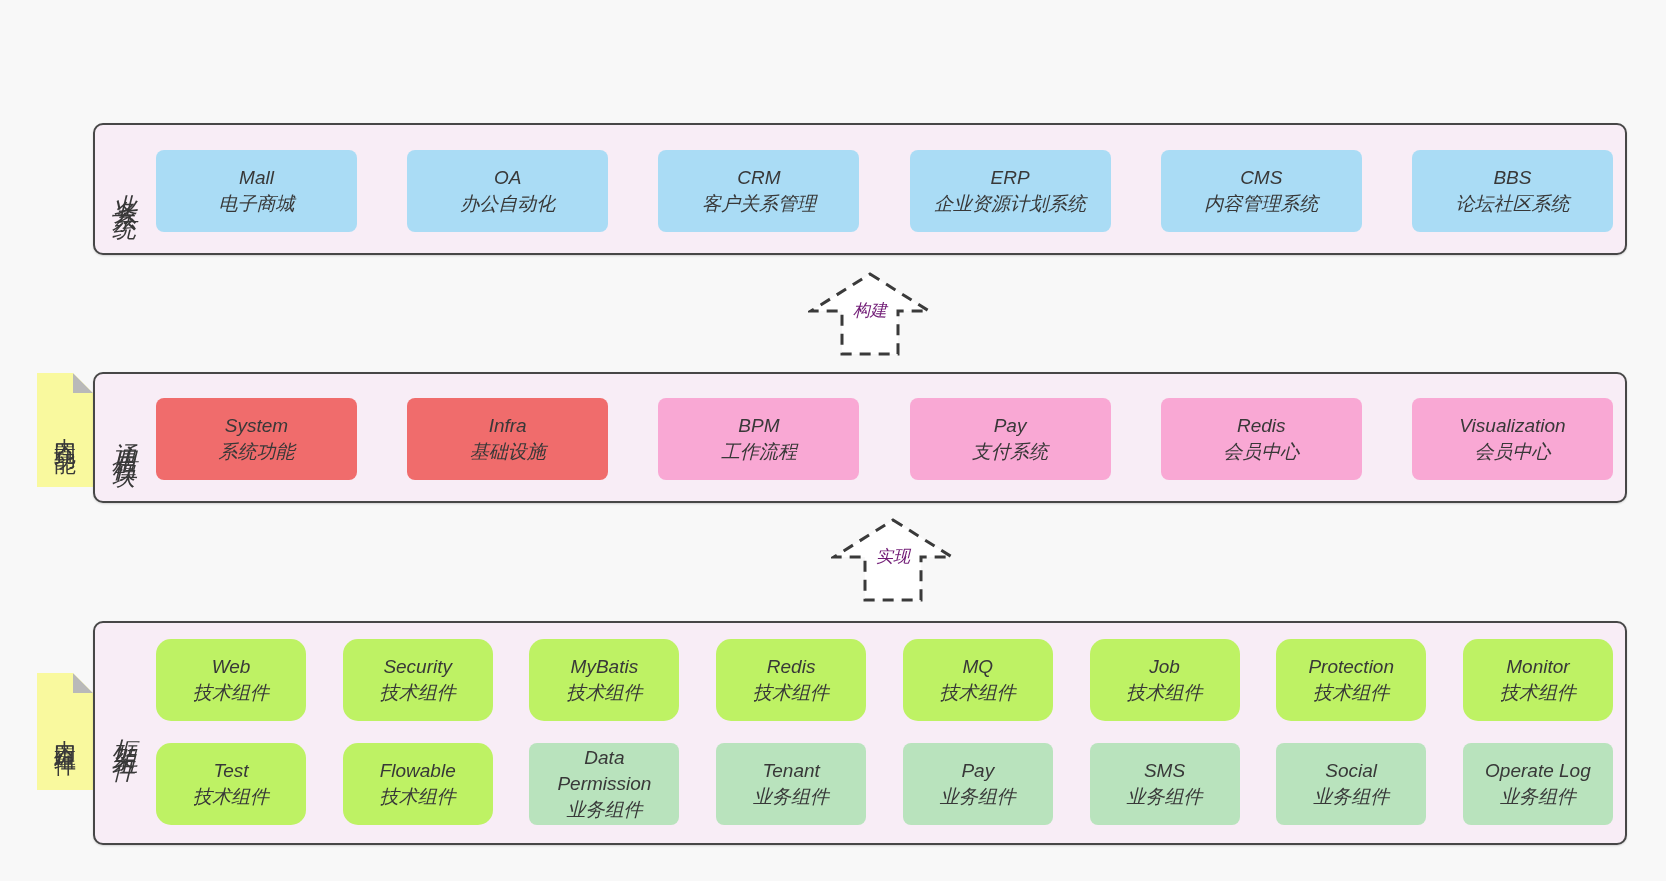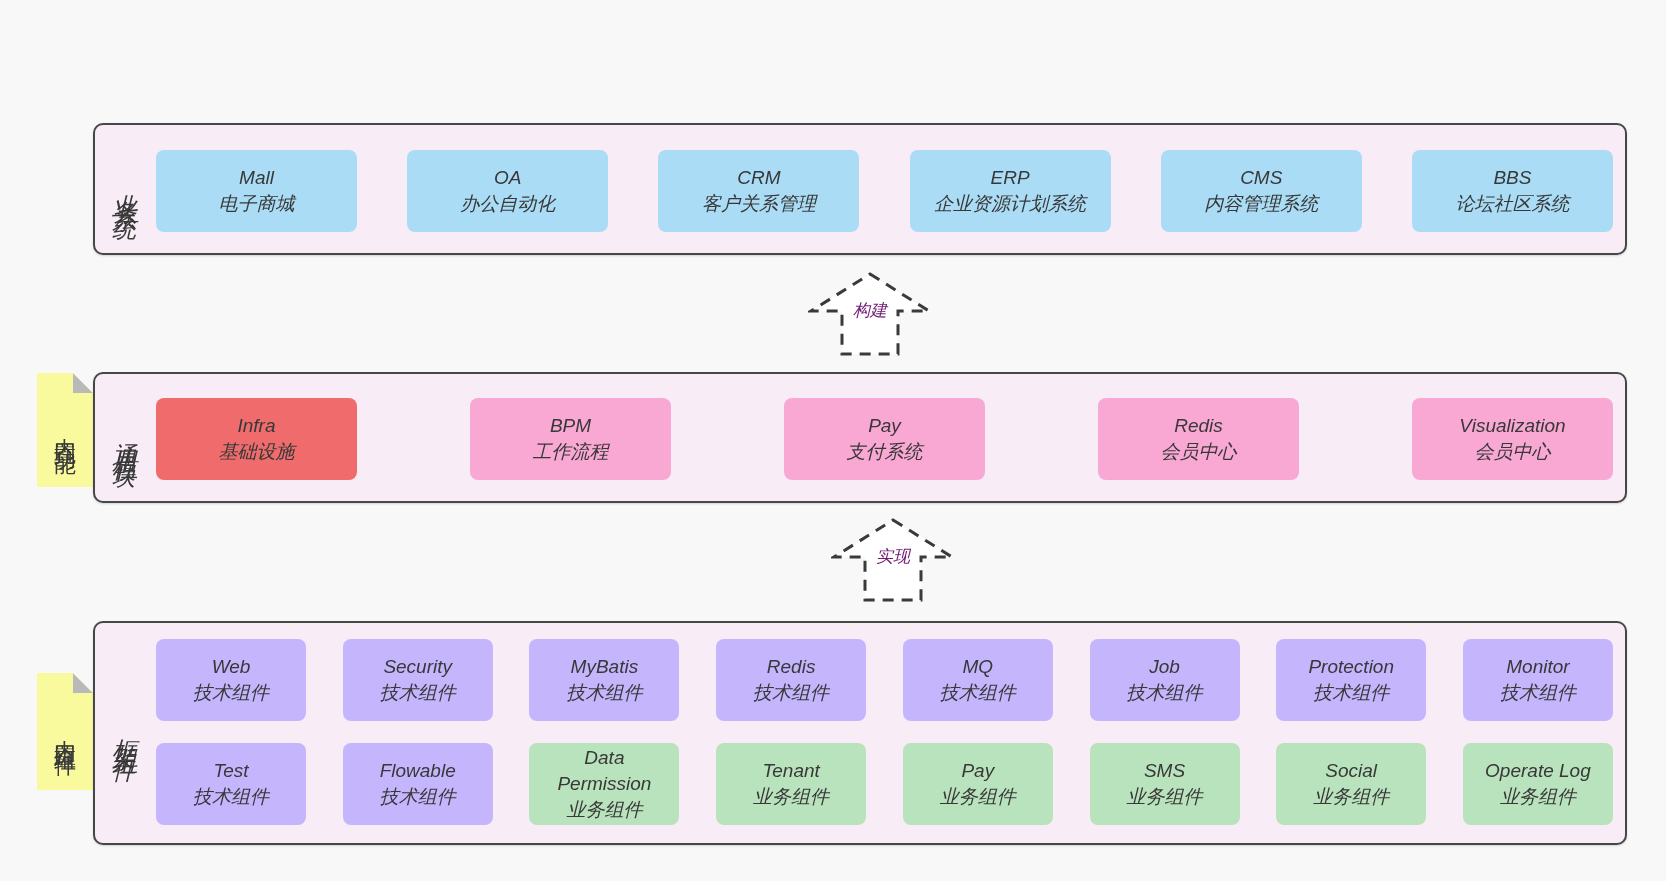--- a/index.html
+++ b/index.html
@@ -38,21 +38,21 @@
     height:82px;border-radius:8px;
     display:flex;flex-direction:column;justify-content:center;align-items:center;
     text-align:center;font-size:19px;line-height:26px;color:#383838;
     padding:0 14px;box-sizing:border-box;
   }
   .b6{width:201px;}
   .b8{width:150px;}
   .blue{background:#aadcf5;}
   .red{background:#f06c6c;}
   .pink{background:#f9a8d4;}
-  .green{background:#c4b5fd;}
+  .green{background:#bef264;border-radius:15px;}
   .lgreen{background:#b9e3bd;}
 
   
   .sticky{
     position:absolute;left:37px;width:56px;background:#f9f99e;
     clip-path:polygon(0 0,calc(100% - 20px) 0,100% 20px,100% 100%,0 100%);
     display:flex;align-items:center;justify-content:center;z-index:0;
   }
   #sticky-functions{top:373px;height:114px;}
   #sticky-components{top:673px;height:117px;}
@@ -125,20 +125,24 @@
   </svg>
   <div class="arrow-label">构建</div>
 </div>
 
 <div class="panel" id="panel-modules">
   <div class="vlabel">
     <span>通用模块</span>
   </div>
   <div class="row row-1">
     <div class="box red b6">
+      <div>System</div>
+      <div>系统功能</div>
+    </div>
+    <div class="box red b6">
       <div>Infra</div>
       <div>基础设施</div>
     </div>
     <div class="box pink b6">
       <div>BPM</div>
       <div>工作流程</div>
     </div>
     <div class="box pink b6">
       <div>Pay</div>
       <div>支付系统</div>

